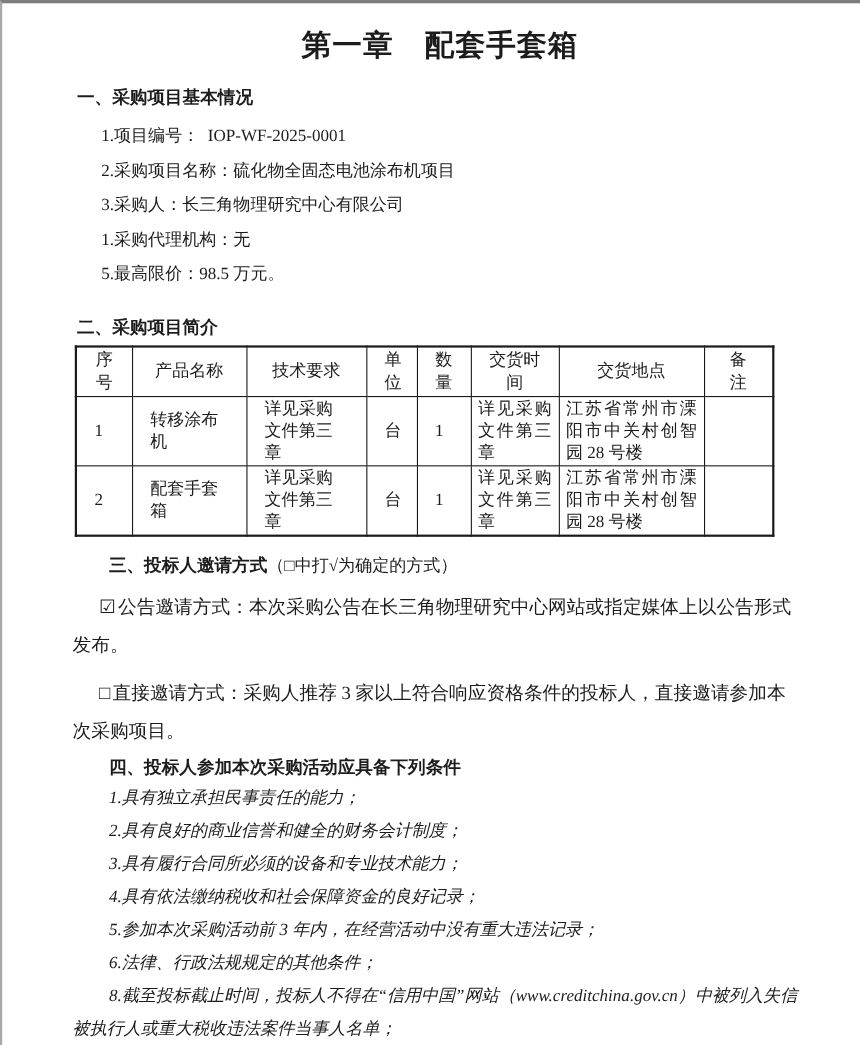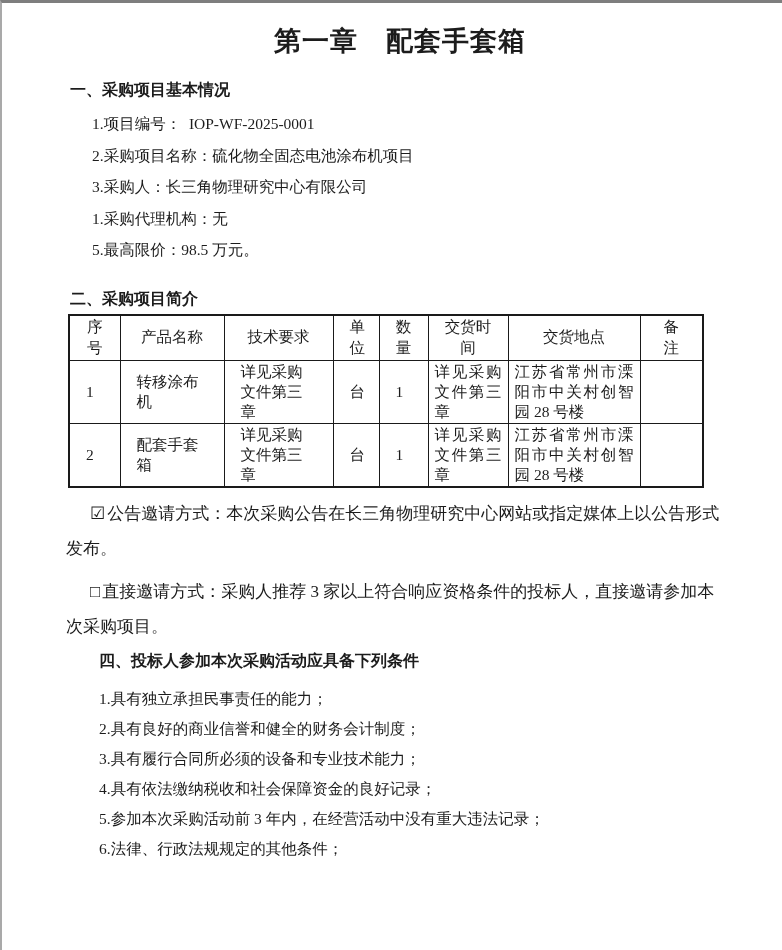--- a/index.html
+++ b/index.html
@@ -79,21 +79,21 @@
     margin: 8px 10px 0 0;
     font-size: 17px;
     line-height: 35px;
     text-indent: 24px;
     white-space: pre-wrap;
   }
   .option-para .box { margin-right: 2px; }
 
   .sec-heading.lvl2.cond { margin-top: 6px; }
 
-  .cond-list { margin-top: 12px; }
+  .cond-list { margin-top: 1px; font-style: italic; }
   .cond-item {
     margin: 0;
     font-size: 15.5px;
     line-height: 30px;
     text-indent: 33px;
     white-space: pre-wrap;
   }
 </style>
 </head>
 <body>
@@ -153,29 +153,31 @@
         <td>详见采购文件第三章</td>
         <td>台</td>
         <td>1</td>
         <td class="cell-justify">详见采购文件第三章</td>
         <td class="cell-justify">江苏省常州市溧阳市中关村创智园 28 号楼</td>
         <td></td>
       </tr>
     </tbody>
   </table>
 
+  <div class="sec-heading lvl2"><span>三、投标人邀请方式</span><span class="note">（□中打√为确定的方式）</span></div>
 
   <p class="option-para"><span class="box">☑</span><span>公告邀请方式：本次采购公告在长三角物理研究中心网站或指定媒体上以公告形式发布。</span></p>
 
   <p class="option-para"><span class="box">□</span><span>直接邀请方式：采购人推荐 3 家以上符合响应资格条件的投标人，直接邀请参加本次采购项目。</span></p>
 
   <div class="sec-heading lvl2 cond">四、投标人参加本次采购活动应具备下列条件</div>
 
   <div class="cond-list">
     <p class="cond-item">1.具有独立承担民事责任的能力；</p>
     <p class="cond-item">2.具有良好的商业信誉和健全的财务会计制度；</p>
     <p class="cond-item">3.具有履行合同所必须的设备和专业技术能力；</p>
     <p class="cond-item">4.具有依法缴纳税收和社会保障资金的良好记录；</p>
     <p class="cond-item">5.参加本次采购活动前 3 年内，在经营活动中没有重大违法记录；</p>
     <p class="cond-item">6.法律、行政法规规定的其他条件；</p>
+    <p class="cond-item">8.截至投标截止时间，投标人不得在“信用中国”网站（www.creditchina.gov.cn）中被列入失信被执行人或重大税收违法案件当事人名单；</p>
   </div>
 
 </div>
 
 </body></html>

